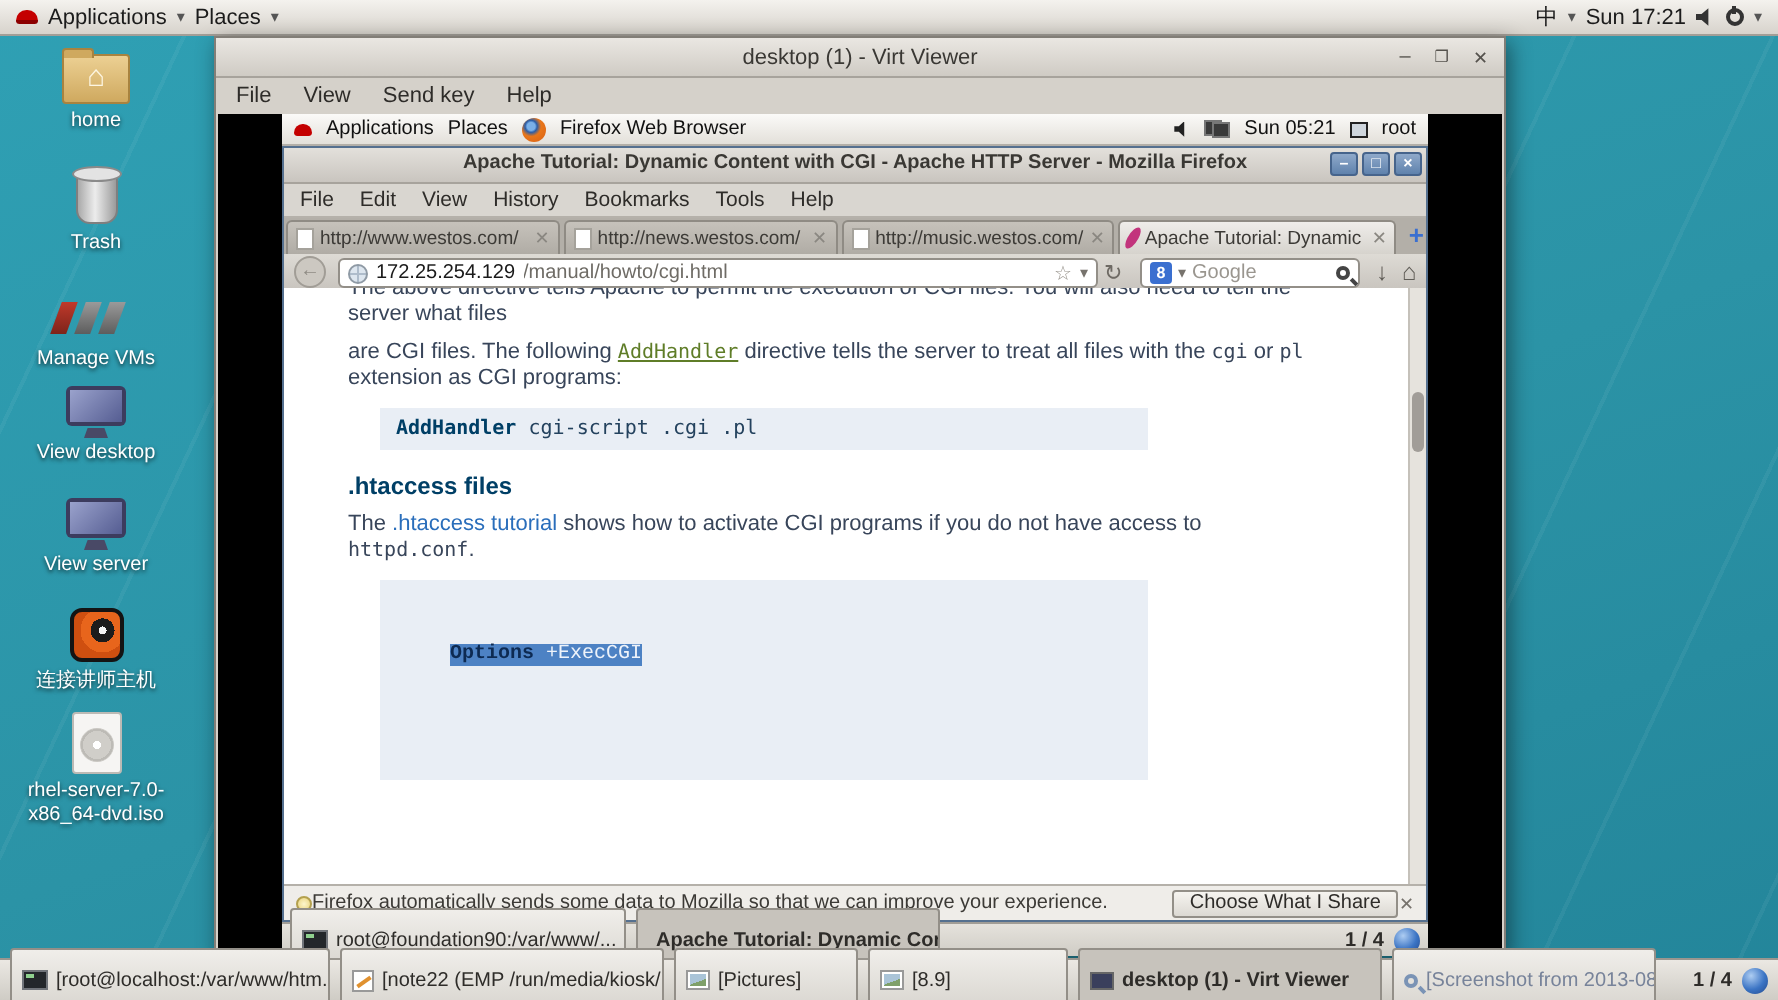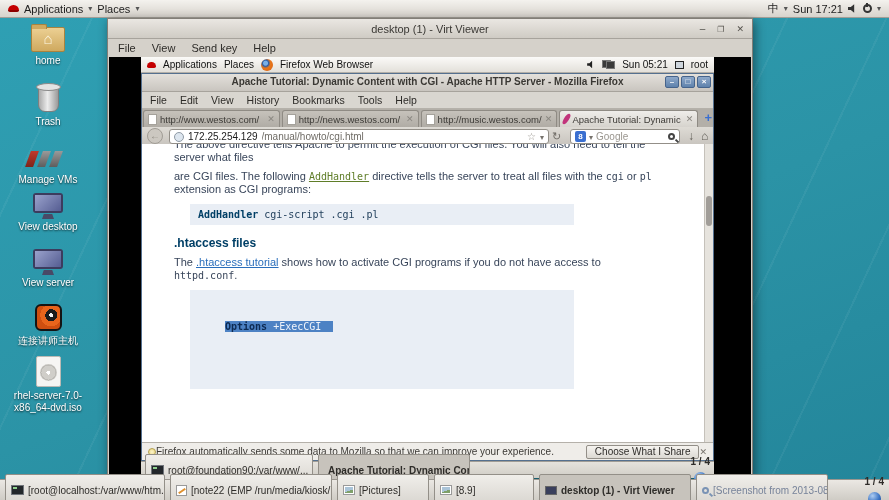--- a/index.html
+++ b/index.html
@@ -100,45 +100,45 @@
   .dlico{left:546px;} .dlico::after{content:"↓";font-weight:bold;}
   .homeico{left:559px;} .homeico::after{content:"⌂";}
   
   .page{position:absolute;left:0;right:0;top:70px;bottom:18px;background:#fff;overflow:hidden;
     padding-left:32px;color:#38455a;font-size:11px;}
   .sb{position:absolute;right:0;top:0;bottom:0;width:9px;background:#e6e3dd;border-left:1px solid #c5c1ba;}
   .sb-thumb{position:absolute;top:52px;left:1px;width:6px;height:30px;background:#a19d98;border-radius:3px;}
   .page p{width:488px;line-height:13px;margin:6px 0;}
   .clip0{margin-top:-6px !important;}
   .m{font-family:"DejaVu Sans Mono",monospace;font-size:10px;}
-  .lnk{color:#2a6ebb;text-decoration:underline;margin-top:36px;}
+  .lnk{color:#2a6ebb;margin-top:36px;}
   .lnk-dir{color:#5f7d28;text-decoration:underline;font-family:"DejaVu Sans Mono",monospace;font-size:10px;}
   .codebox{width:384px;margin:8px 0 10px 16px;background:#e9eef5;padding:4px 8px;
     font-family:"DejaVu Sans Mono",monospace;font-size:10px;line-height:13px;color:#24425e;white-space:pre;}
   .dirname{color:#8b2d2d;font-weight:bold;}
   .dirv{color:#003f66;font-weight:bold;}
   .ind{padding-left:27px;}
   .sel{background:#4d82c4;color:#eef3fa;}
   .sel .dirname,.sel .dirv{color:#0d2a52;}
-  .selpad{padding-right:12px;}
+  .selpad{font-family:Liberation Mono, monospace;}
   h3{font-size:12px;color:#003f66;margin:11px 0 3px;font-weight:bold;}
   
   .notif{position:absolute;left:0;right:0;bottom:0;height:18px;background:#efede9;border-top:1px solid #b5b1aa;
     display:flex;align-items:center;gap:0;padding:0 6px;font-size:10px;color:#3c3a36;}
   .bulb{width:8px;height:8px;border-radius:50%;background:radial-gradient(#fdf6cd,#e8d27a);border:1px solid #b3a04e;flex:none;}
   .cws{margin-left:auto;height:14px;padding:0 8px;background:linear-gradient(#f6f4f0,#dcd9d3);border:1px solid #938f88;border-radius:2px;
     font-size:10px;color:#2e2c29;line-height:12px;}
   .nclose{color:#77736d;font-size:9px;} .nclose::after{content:"✕";}
   
   .vmtb{position:absolute;left:32px;top:404px;width:573px;height:17px;background:linear-gradient(#e5e2dc,#cfccc5);
     border-top:1px solid #a19d96;display:flex;align-items:center;gap:5px;padding:0 4px;font-size:10px;color:#2e2c29;}
   .tbtn{height:32px;display:flex;align-items:center;gap:4px;padding:0 5px;background:linear-gradient(#f0eeea,#d8d5cf);
     border:1px solid #938f88;border-radius:2px;white-space:nowrap;overflow:hidden;flex:none;}
   .tbtn.active{background:#c7c3bc;font-weight:bold;}
-  .pager{margin-left:auto;font-weight:bold;color:#2e2c29;display:flex;align-items:center;gap:5px;flex-direction:column;}
+  .pager{margin-left:auto;font-weight:bold;color:#2e2c29;display:flex;align-items:center;gap:5px;}
   .sphere{width:13px;height:13px;border-radius:50%;background:radial-gradient(circle at 35% 30%,#aecdf2,#3b74c4 55%,#24498c);flex:none;}
   .otb{position:absolute;left:0;top:479px;width:889px;height:21px;background:linear-gradient(#ebe8e3,#cfccc5);
     border-top:1px solid #9a968f;display:flex;align-items:center;gap:5px;padding:0 5px;font-size:10px;color:#2e2c29;}
   .faded{color:#77839a;}
   .i-term{width:13px;height:10px;background:#23272b;border:1px solid #70747a;flex:none;position:relative;}
   .i-term::after{content:"";position:absolute;left:1px;top:1px;width:4px;height:2px;background:#8fd18f;}
   .i-edit{width:11px;height:11px;background:#fff;border:1px solid #999;flex:none;position:relative;}
   .i-edit::after{content:"";position:absolute;left:1px;top:4px;width:8px;height:2px;background:#e0912f;transform:rotate(-35deg);}
   .i-img{width:12px;height:10px;background:#fff;border:1px solid #999;flex:none;position:relative;}
   .i-img::after{content:"";position:absolute;inset:1px;background:linear-gradient(160deg,#aac4d8 60%,#7fa06a 60%);}

